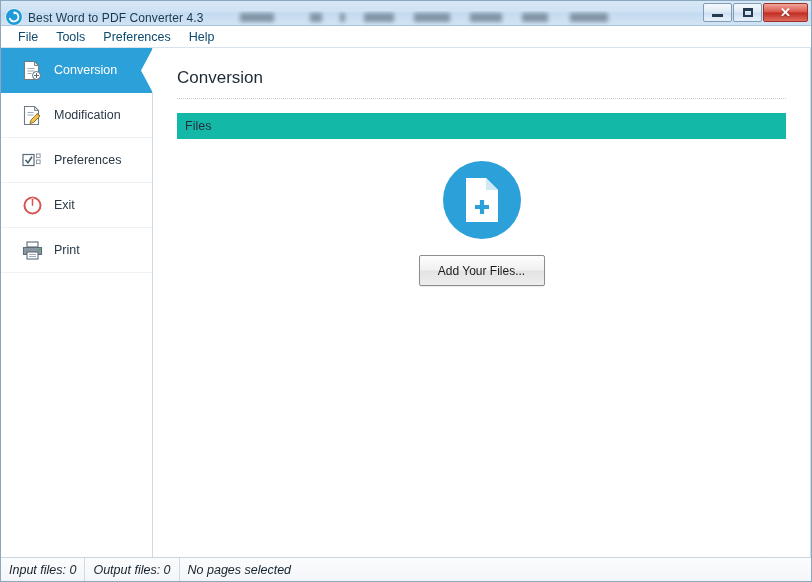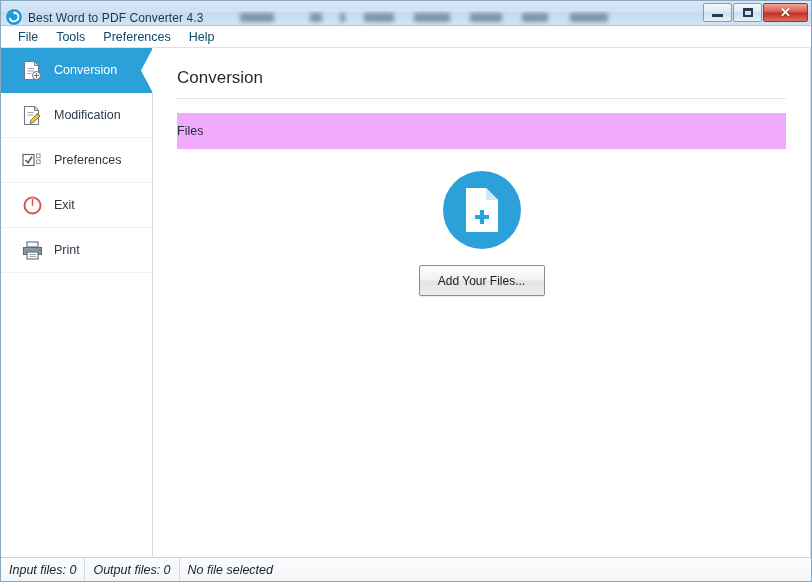--- a/index.html
+++ b/index.html
@@ -202,24 +202,25 @@
     padding-bottom: 10px;
     font-weight: normal;
     margin: 0;
   }
   .panel-divider {
     height: 0;
     border-top: 1px dotted #c9c9c9;
     margin-bottom: 14px;
   }
   .files-header {
-    background: #f0abfc;
-    height: 36px;
-    display: flex;
-    align-items: center;
+    background: #14b8a6;
+    height: 26px;
+    display: flex;
+    align-items: center;
+    padding-left: 8px;
     box-sizing: border-box;
     font-size: 12.5px;
     color: #20303d;
   }
   .drop-zone {
     display: flex;
     flex-direction: column;
     align-items: center;
     padding-top: 22px;
   }
@@ -504,16 +505,16 @@
         <div class="add-files-btn">Add Your Files...</div>
       </div>
     </div>
 
 
   </div>
 
   <div class="statusbar">
     <div class="status-cell">Input files: 0</div>
     <div class="status-cell">Output files: 0</div>
-    <div class="status-cell last">No file selected</div>
+    <div class="status-cell last">No pages selected</div>
   </div>
 
 </div>
 
 </body></html>

